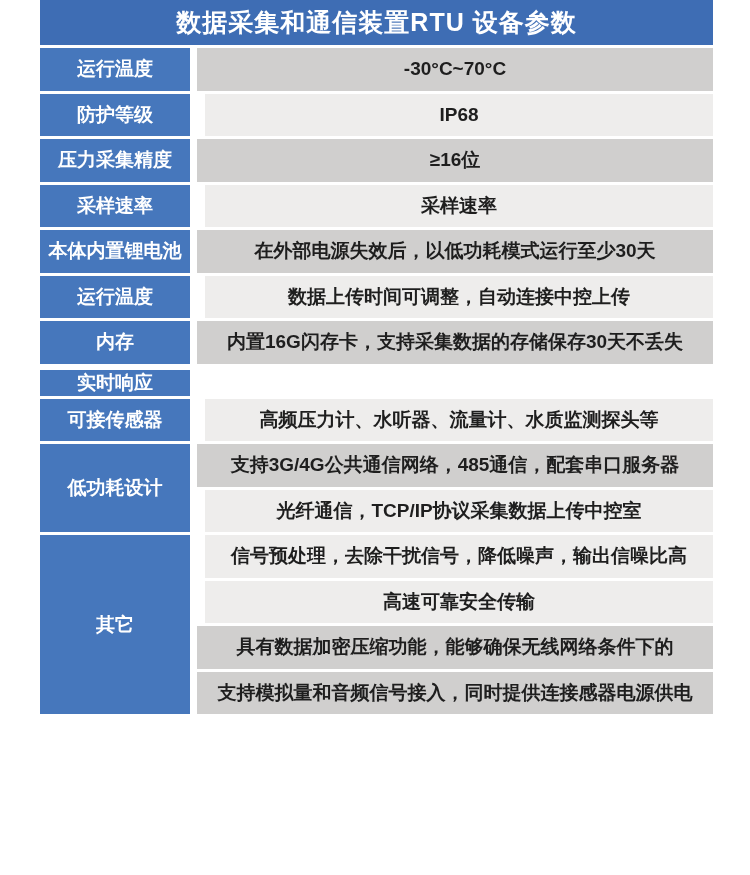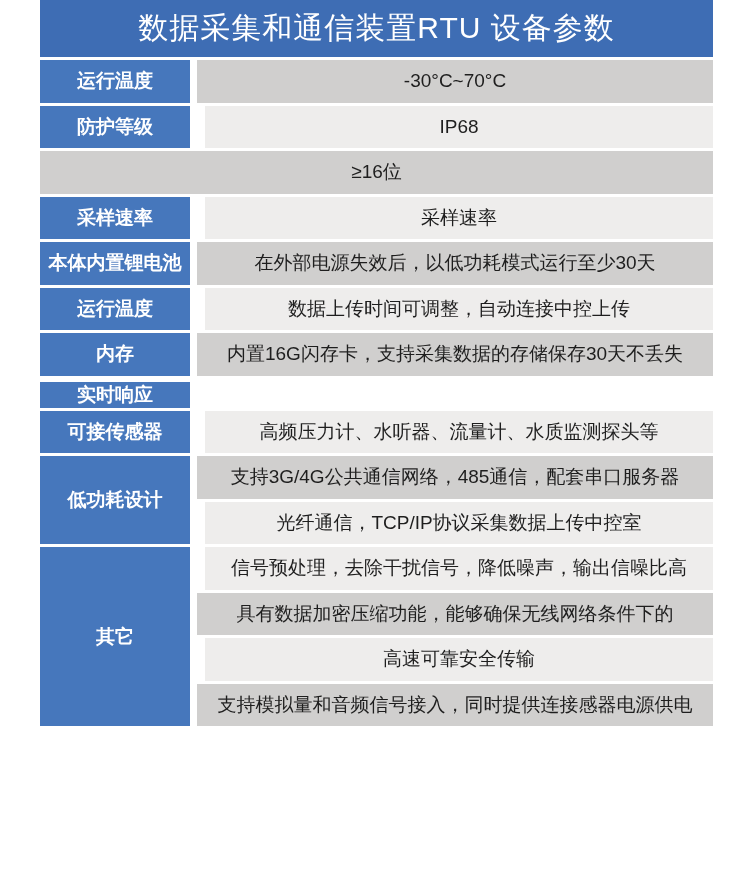--- a/index.html
+++ b/index.html
@@ -13,25 +13,25 @@
   .spec-table {
     position: absolute;
     left: 40px;
     top: 0;
     width: 673px;
     display: flex;
     flex-direction: column;
     gap: 3px;
   }
   .table-header {
-    height: 57px;
+    height: 45px;
     background: var(--header-bg, #3e6db4);
     color: #ffffff;
-    font-size: 30px;
-    font-weight: normal;
+    font-size: 25px;
+    font-weight: bold;
     letter-spacing: 1px;
     display: flex;
     align-items: center;
     justify-content: center;
   }
   .section-row {
     display: flex;
     gap: 7px;
   }
   .label-cell {
@@ -52,21 +52,21 @@
     display: flex;
     flex-direction: column;
     gap: 3px;
   }
   .value-cell {
     height: 42.5px;
     display: flex;
     align-items: center;
     justify-content: center;
     font-size: 19px;
-    font-weight: normal;
+    font-weight: bold;
     color: #1e1e1e;
     text-align: center;
     white-space: nowrap;
   }
   .shade-dark  { background: var(--value-dark, #d0cfce); }
   .shade-light { background: var(--value-light, #eeedec); margin-left: 8px; }
 </style>
 </head>
 <body>
 
@@ -80,20 +80,21 @@
           <div class="value-cell shade-dark">-30°C~70°C</div>
         </div>
       </div>
       <div class="section-row">
         <div class="label-cell">防护等级</div>
         <div class="value-col">
           <div class="value-cell shade-light">IP68</div>
         </div>
       </div>
       <div class="section-row">
+        <div class="label-cell">压力采集精度</div>
         <div class="value-col">
           <div class="value-cell shade-dark">≥16位</div>
         </div>
       </div>
       <div class="section-row">
         <div class="label-cell">采样速率</div>
         <div class="value-col">
           <div class="value-cell shade-light">采样速率</div>
         </div>
       </div>
@@ -130,19 +131,19 @@
         <div class="label-cell">低功耗设计</div>
         <div class="value-col">
           <div class="value-cell shade-dark">支持3G/4G公共通信网络，485通信，配套串口服务器</div>
           <div class="value-cell shade-light">光纤通信，TCP/IP协议采集数据上传中控室</div>
         </div>
       </div>
       <div class="section-row">
         <div class="label-cell">其它</div>
         <div class="value-col">
           <div class="value-cell shade-light">信号预处理，去除干扰信号，降低噪声，输出信噪比高</div>
+          <div class="value-cell shade-light">高速可靠安全传输</div>
           <div class="value-cell shade-dark">具有数据加密压缩功能，能够确保无线网络条件下的</div>
-          <div class="value-cell shade-light">高速可靠安全传输</div>
           <div class="value-cell shade-dark">支持模拟量和音频信号接入，同时提供连接感器电源供电</div>
         </div>
       </div>
     </div>
 </div>
 
 </body></html>

